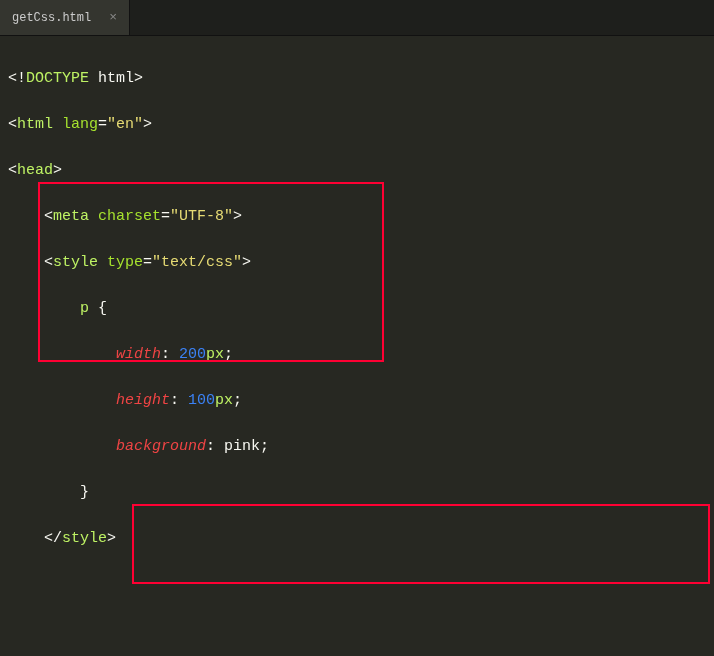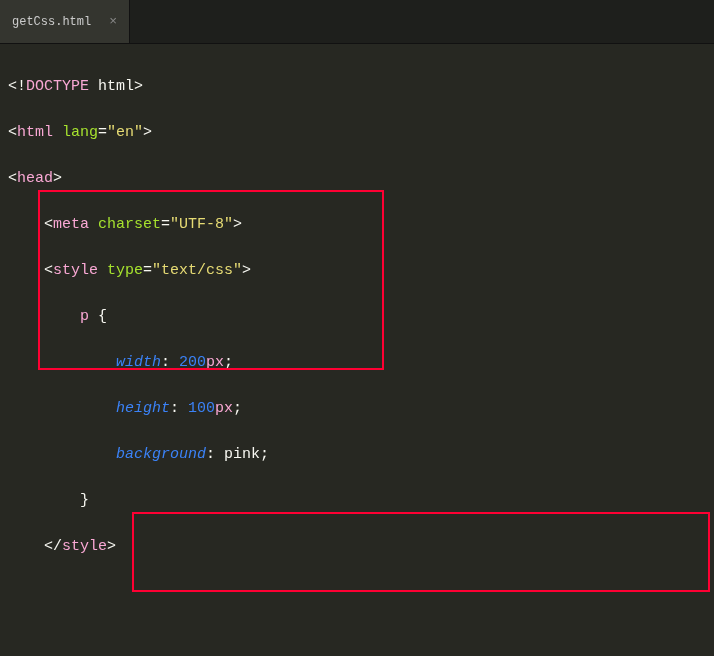--- a/index.html
+++ b/index.html
@@ -7,21 +7,21 @@
   background: #272822;
   font-family: Consolas, 'Courier New', monospace;
   font-size: 15px;
   color: #f8f8f2;
   width: 714px;
   height: 656px;
   overflow: hidden;
 }
 .tabbar {
   background: #1e1f1c;
-  height: 44px;
+  height: 36px;
   display: flex;
   align-items: stretch;
   border-bottom: 1px solid #111;
 }
 .tab {
   background: #34352f;
   color: #ccc;
   padding: 5px 12px;
   font-size: 12px;
   display: flex;
@@ -35,24 +35,24 @@
   cursor: pointer;
 }
 .code {
   padding: 8px 8px;
   line-height: 23px;
   white-space: pre;
   position: relative;
 }
 .line { display: block; position: relative; }
 .p-white { color: #f8f8f2; }
-.p-red { color: #f9a8d4; }
+.p-red { color: #bef264; }
 .p-yellow { color: #e6db74; }
 .p-green { color: #a6e22e; }
-.p-blue { color: #3b82f6; font-style: italic; }
+.p-blue { color: #ef4444; font-style: italic; }
 .p-purple { color: #3b82f6; }
 .box1 {
   position: absolute;
   border: 2px solid #ff0033;
   left: 38px;
   top: 146px;
   width: 346px;
   height: 180px;
   pointer-events: none;
 }

